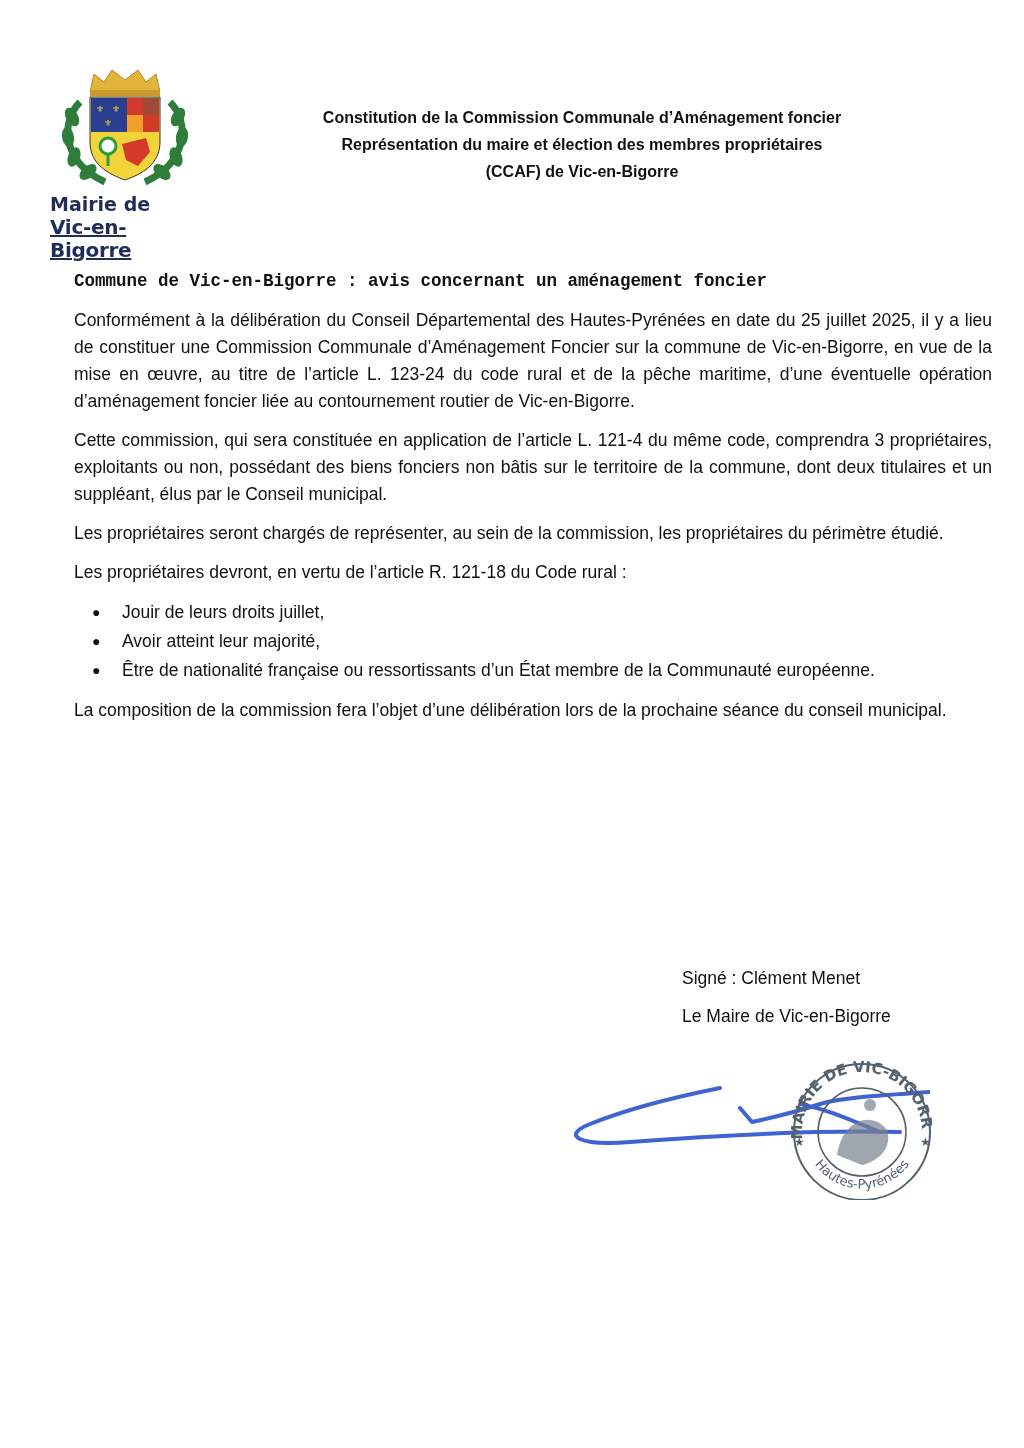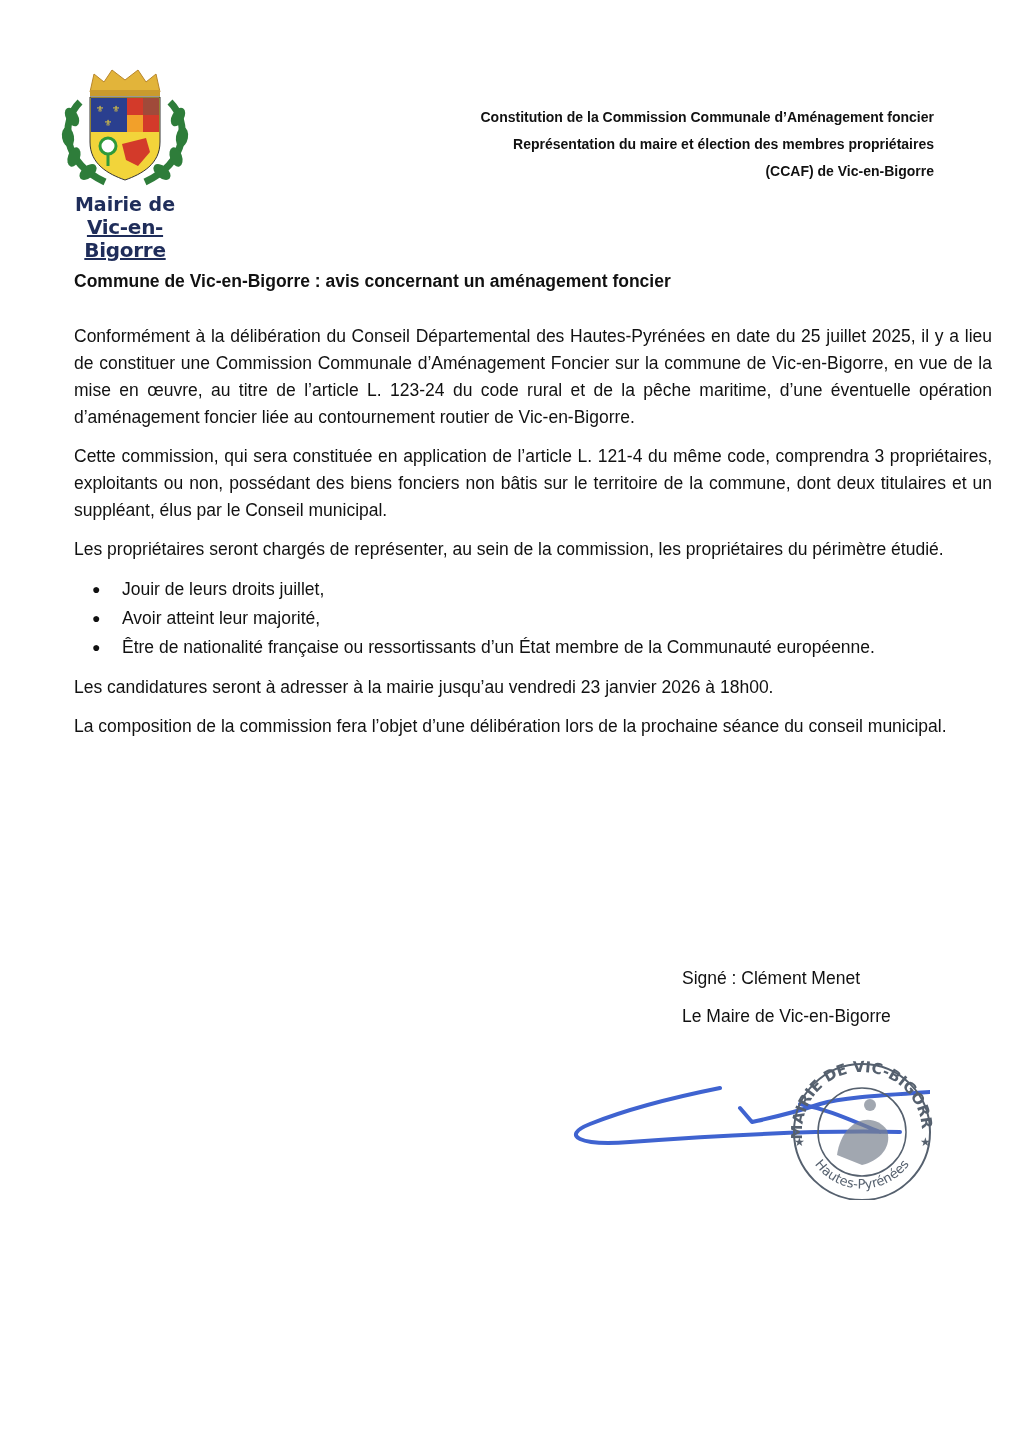--- a/index.html
+++ b/index.html
@@ -1,28 +1,28 @@
 <!DOCTYPE html>
 <html><head>
   <meta charset="utf-8">
   <style>
     html, body { margin: 0; padding: 0; background: #ffffff; }
     body { width: 1024px; height: 1448px; position: relative; overflow: hidden;
            font-family: "Liberation Sans", sans-serif; color: #111; }
     .logo { position: absolute; left: 50px; top: 62px; width: 150px; height: 180px; }
     .logo svg { position: absolute; left: 0; top: 0; }
-    .logo-text { position: absolute; left: 0; top: 131px; width: 150px; text-align: center;
+    .logo-text { position: absolute; left: 0; top: 131px; width: 150px; 
                  color: #1f2d5a; font-family: "DejaVu Sans", sans-serif; font-weight: bold; line-height: 23px; }
     .logo-text .l1 { font-size: 19px; display: block; }
     .logo-text .l2 { font-size: 20px; display: block; letter-spacing: -0.3px; text-decoration: underline; }
-    .header-title { position: absolute; left: 230px; top: 104px; width: 704px; text-align: right;
-                    font-weight: bold; font-size: 14px; line-height: 27px; }
+    .header-title { position: absolute; left: 230px; top: 104px; width: 704px; text-align: center;
+                    font-weight: bold; font-size: 16px; line-height: 27px; }
     .header-title div { white-space: nowrap; }
     .content { position: absolute; left: 74px; top: 268px; width: 926px; font-size: 17.5px; line-height: 27px; }
-    .subject { font-weight: bold; margin: 0 0 28px 0; white-space: nowrap; }
+    .subject { font-weight: bold; margin: 0 0 12px 0; white-space: nowrap; font-family: Liberation Mono, monospace; }
     .content p { margin: 0 8px 12px 0; text-align: justify; }
     .content ul { margin: 0 0 12px 0; padding: 0; list-style: none; }
     .content li { position: relative; padding-left: 48px; line-height: 29px; white-space: nowrap; }
     .bullet { position: absolute; left: 18px; top: 0; font-size: 14px; }
     .sig-block { position: absolute; left: 682px; top: 959px; font-size: 17.5px; line-height: 38px; }
     .signature { position: absolute; left: 570px; top: 1060px; }
     .stamp { position: absolute; left: 782px; top: 1060px; }
   </style>
 </head>
 <body>
@@ -71,35 +71,35 @@
   <div>Constitution de la Commission Communale d’Aménagement foncier</div>
   <div>Représentation du maire et élection des membres propriétaires</div>
   <div>(CCAF) de Vic-en-Bigorre</div>
 </div>
 
 <div class="content">
   <div class="subject">Commune de Vic-en-Bigorre : avis concernant un aménagement foncier</div>
   <p>Conformément à la délibération du Conseil Départemental des Hautes-Pyrénées en date du 25 juillet 2025, il y a lieu de constituer une Commission Communale d’Aménagement Foncier sur la commune de Vic-en-Bigorre, en vue de la mise en œuvre, au titre de l’article L. 123-24 du code rural et de la pêche maritime, d’une éventuelle opération d’aménagement foncier liée au contournement routier de Vic-en-Bigorre.</p>
   <p>Cette commission, qui sera constituée en application de l’article L. 121-4 du même code, comprendra 3 propriétaires, exploitants ou non, possédant des biens fonciers non bâtis sur le territoire de la commune, dont deux titulaires et un suppléant, élus par le Conseil municipal.</p>
   <p>Les propriétaires seront chargés de représenter, au sein de la commission, les propriétaires du périmètre étudié.</p>
+  <p>Les propriétaires devront, en vertu de l’article R. 121-18 du Code rural :</p>
   <ul>
     <li>
       <span class="bullet">●</span>
       <span>Jouir de leurs droits juillet,</span>
     </li>
     <li>
       <span class="bullet">●</span>
       <span>Avoir atteint leur majorité,</span>
     </li>
     <li>
       <span class="bullet">●</span>
       <span>Être de nationalité française ou ressortissants d’un État membre de la Communauté européenne.</span>
     </li>
   </ul>
-  <p>Les candidatures seront à adresser à la mairie jusqu’au vendredi 23 janvier 2026 à 18h00.</p>
   <p>La composition de la commission fera l’objet d’une délibération lors de la prochaine séance du conseil municipal.</p>
 </div>
 
 <div class="sig-block">
   <div>Signé : Clément Menet</div>
   <div>Le Maire de Vic-en-Bigorre</div>
 </div>
 
 <svg class="signature" width="360" height="100" viewBox="0 0 360 100">
   <path id="sig-path" d="M150 28 C110 36 60 48 20 64 C -10 76 10 86 60 82 C140 76 250 70 330 72

